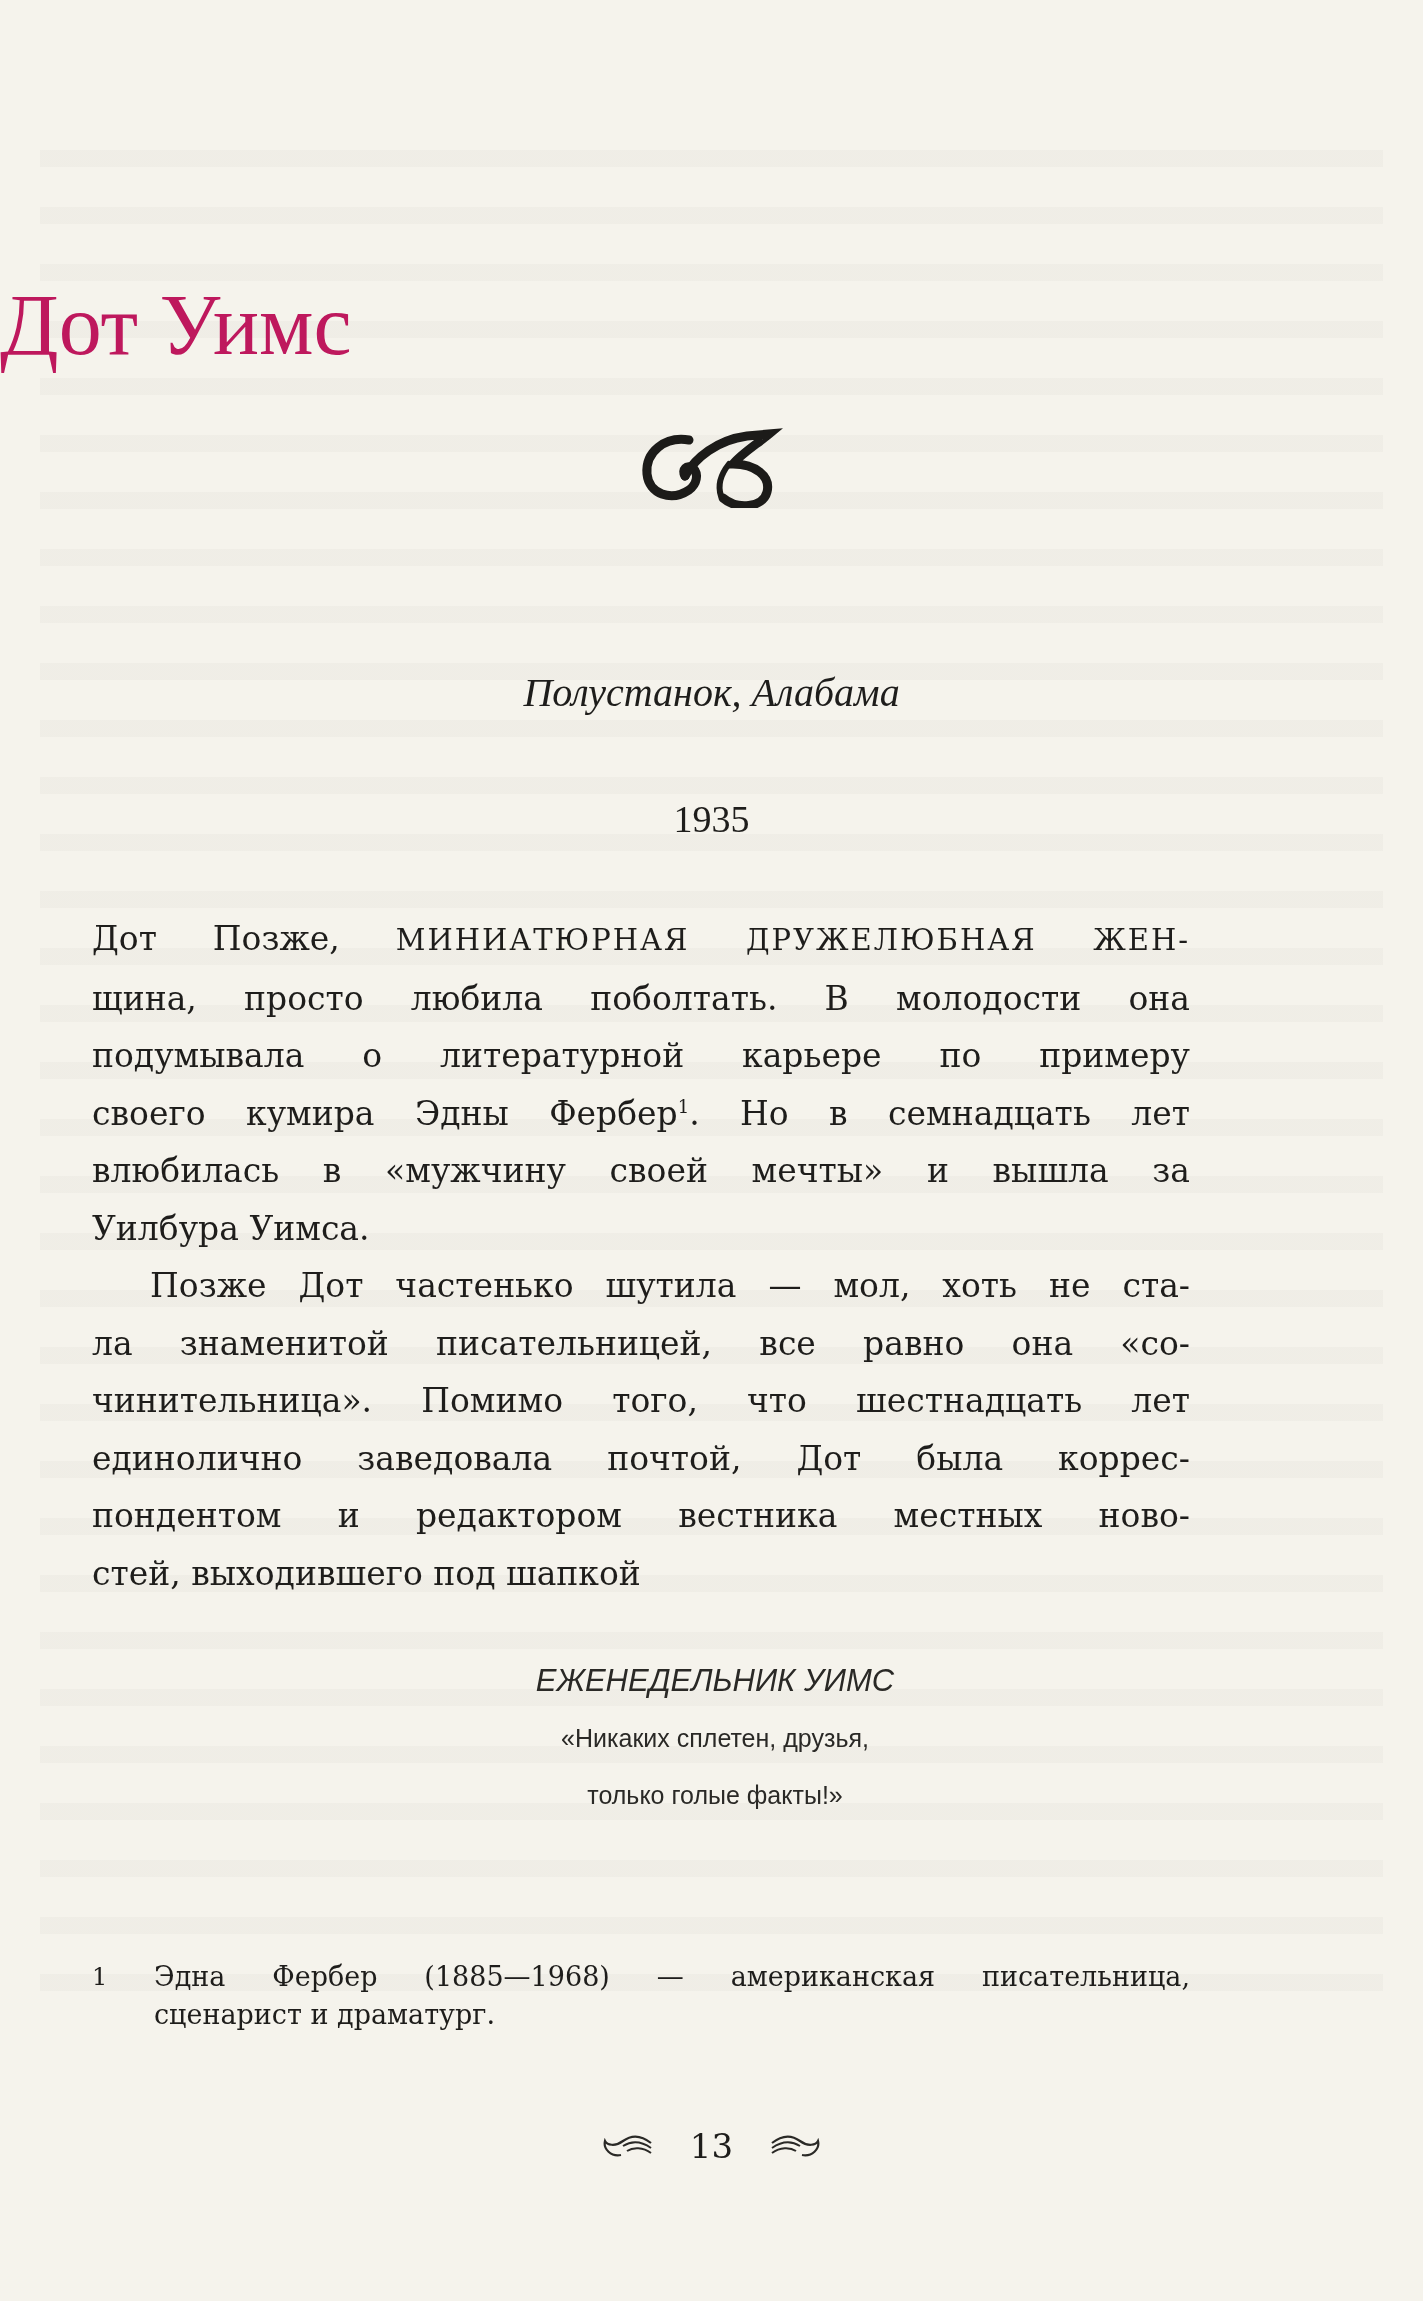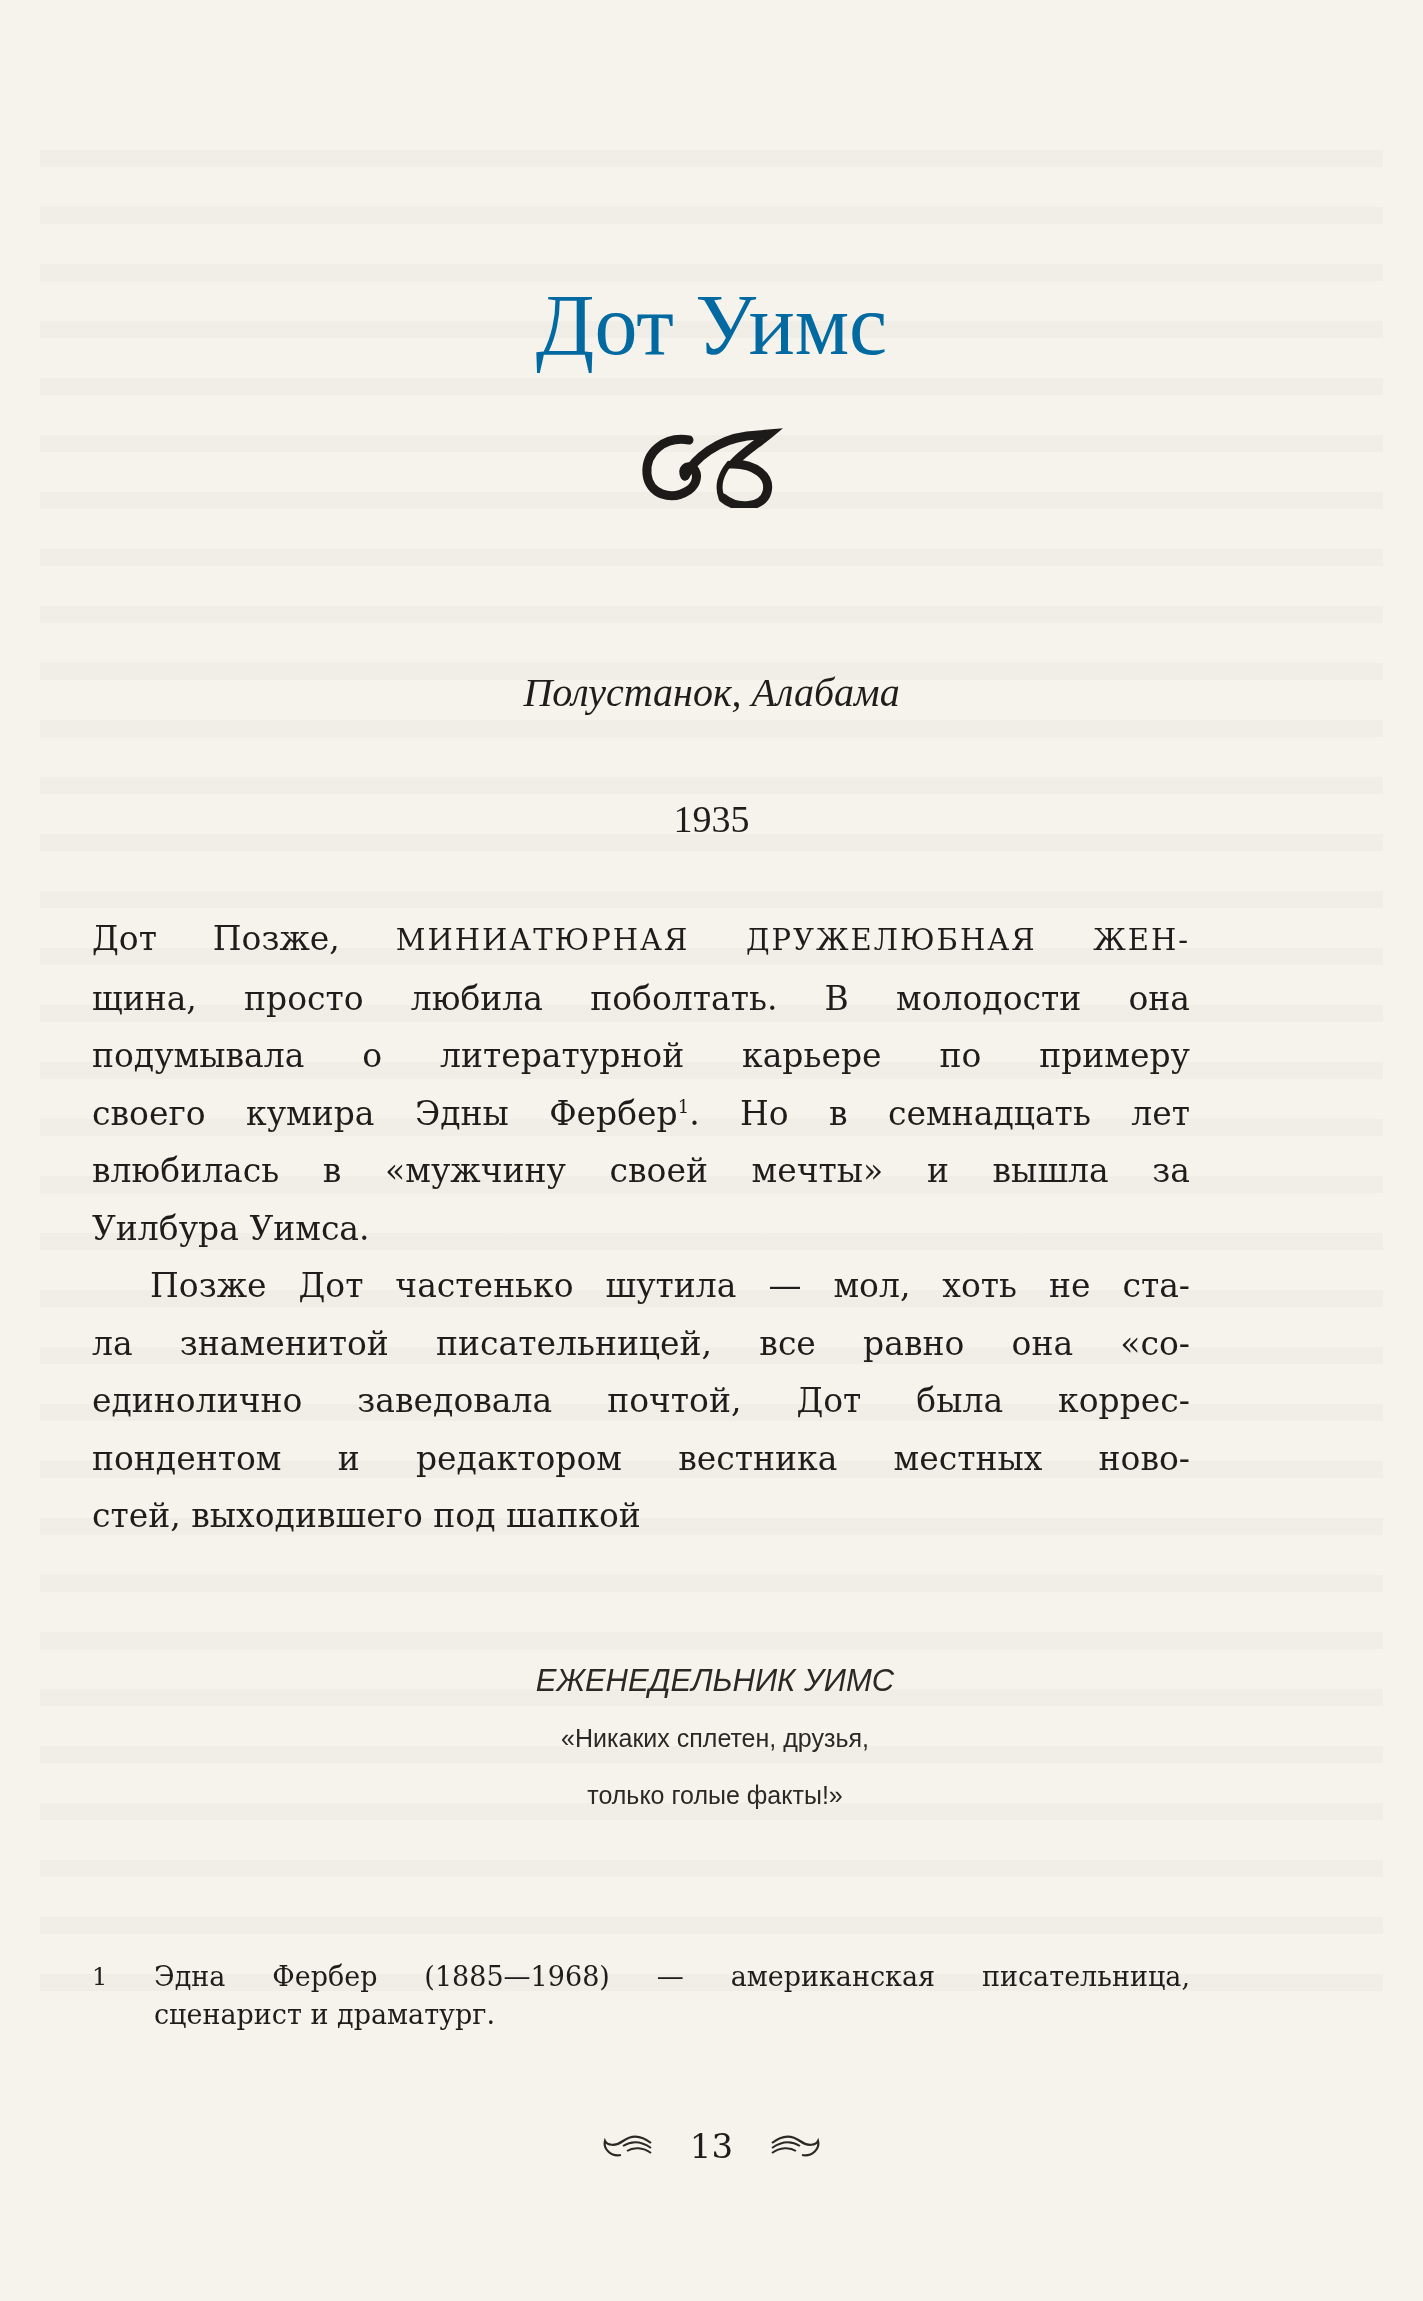--- a/index.html
+++ b/index.html
@@ -14,24 +14,23 @@
   .ghost {
     position: absolute; left: 40px; right: 40px; top: 110px;
     height: 1900px;
     background: repeating-linear-gradient(180deg,
       rgba(0,0,0,0) 0px, rgba(0,0,0,0) 40px,
       rgba(120,115,105,0.045) 40px, rgba(120,115,105,0.045) 57px);
     pointer-events: none;
   }
   .title {
     position: absolute; left: 0; right: 0; top: 270px;
-    text-align: center;
     font-family: "Liberation Serif", serif;
     font-size: 86px; line-height: 110px;
-    color: #0369a1;
+    color: #be185d;
   }
   .ornament {
     position: absolute; left: 0; right: 0; top: 418px;
     text-align: center;
     font-family: "DejaVu Serif", serif;
     font-size: 80px; line-height: 100px; font-style: italic; font-weight: bold;
     color: #1c1b19; letter-spacing: -14px;
   }
   .place {
     position: absolute; left: 0; right: 0; top: 665px;
@@ -106,20 +105,21 @@
       <span class="line"><span>Дот Позже, </span><span class="smallcaps" style="text-transform:uppercase">миниатюрная дружелюбная жен-</span></span>
       <span class="line">щина, просто любила поболтать. В молодости она</span>
       <span class="line">подумывала о литературной карьере по примеру</span>
       <span class="line"><span>своего кумира Эдны Фербер</span><sup>1</sup><span>. Но в семнадцать лет</span></span>
       <span class="line">влюбилась в «мужчину своей мечты» и вышла за</span>
       <span class="line last">Уилбура Уимса.</span>
     </p>
     <p>
       <span class="line indent">Позже Дот частенько шутила — мол, хоть не ста-</span>
       <span class="line">ла знаменитой писательницей, все равно она «со-</span>
+      <span class="line">чинительница». Помимо того, что шестнадцать лет</span>
       <span class="line">единолично заведовала почтой, Дот была коррес-</span>
       <span class="line">пондентом и редактором вестника местных ново-</span>
       <span class="line last">стей, выходившего под шапкой</span>
     </p>
   </div>
 
   <div class="masthead">
     <div class="mh-title">ЕЖЕНЕДЕЛЬНИК УИМС</div>
     <div class="mh-quote">«Никаких сплетен, друзья,</div>
     <div class="mh-quote">только голые факты!»</div>

